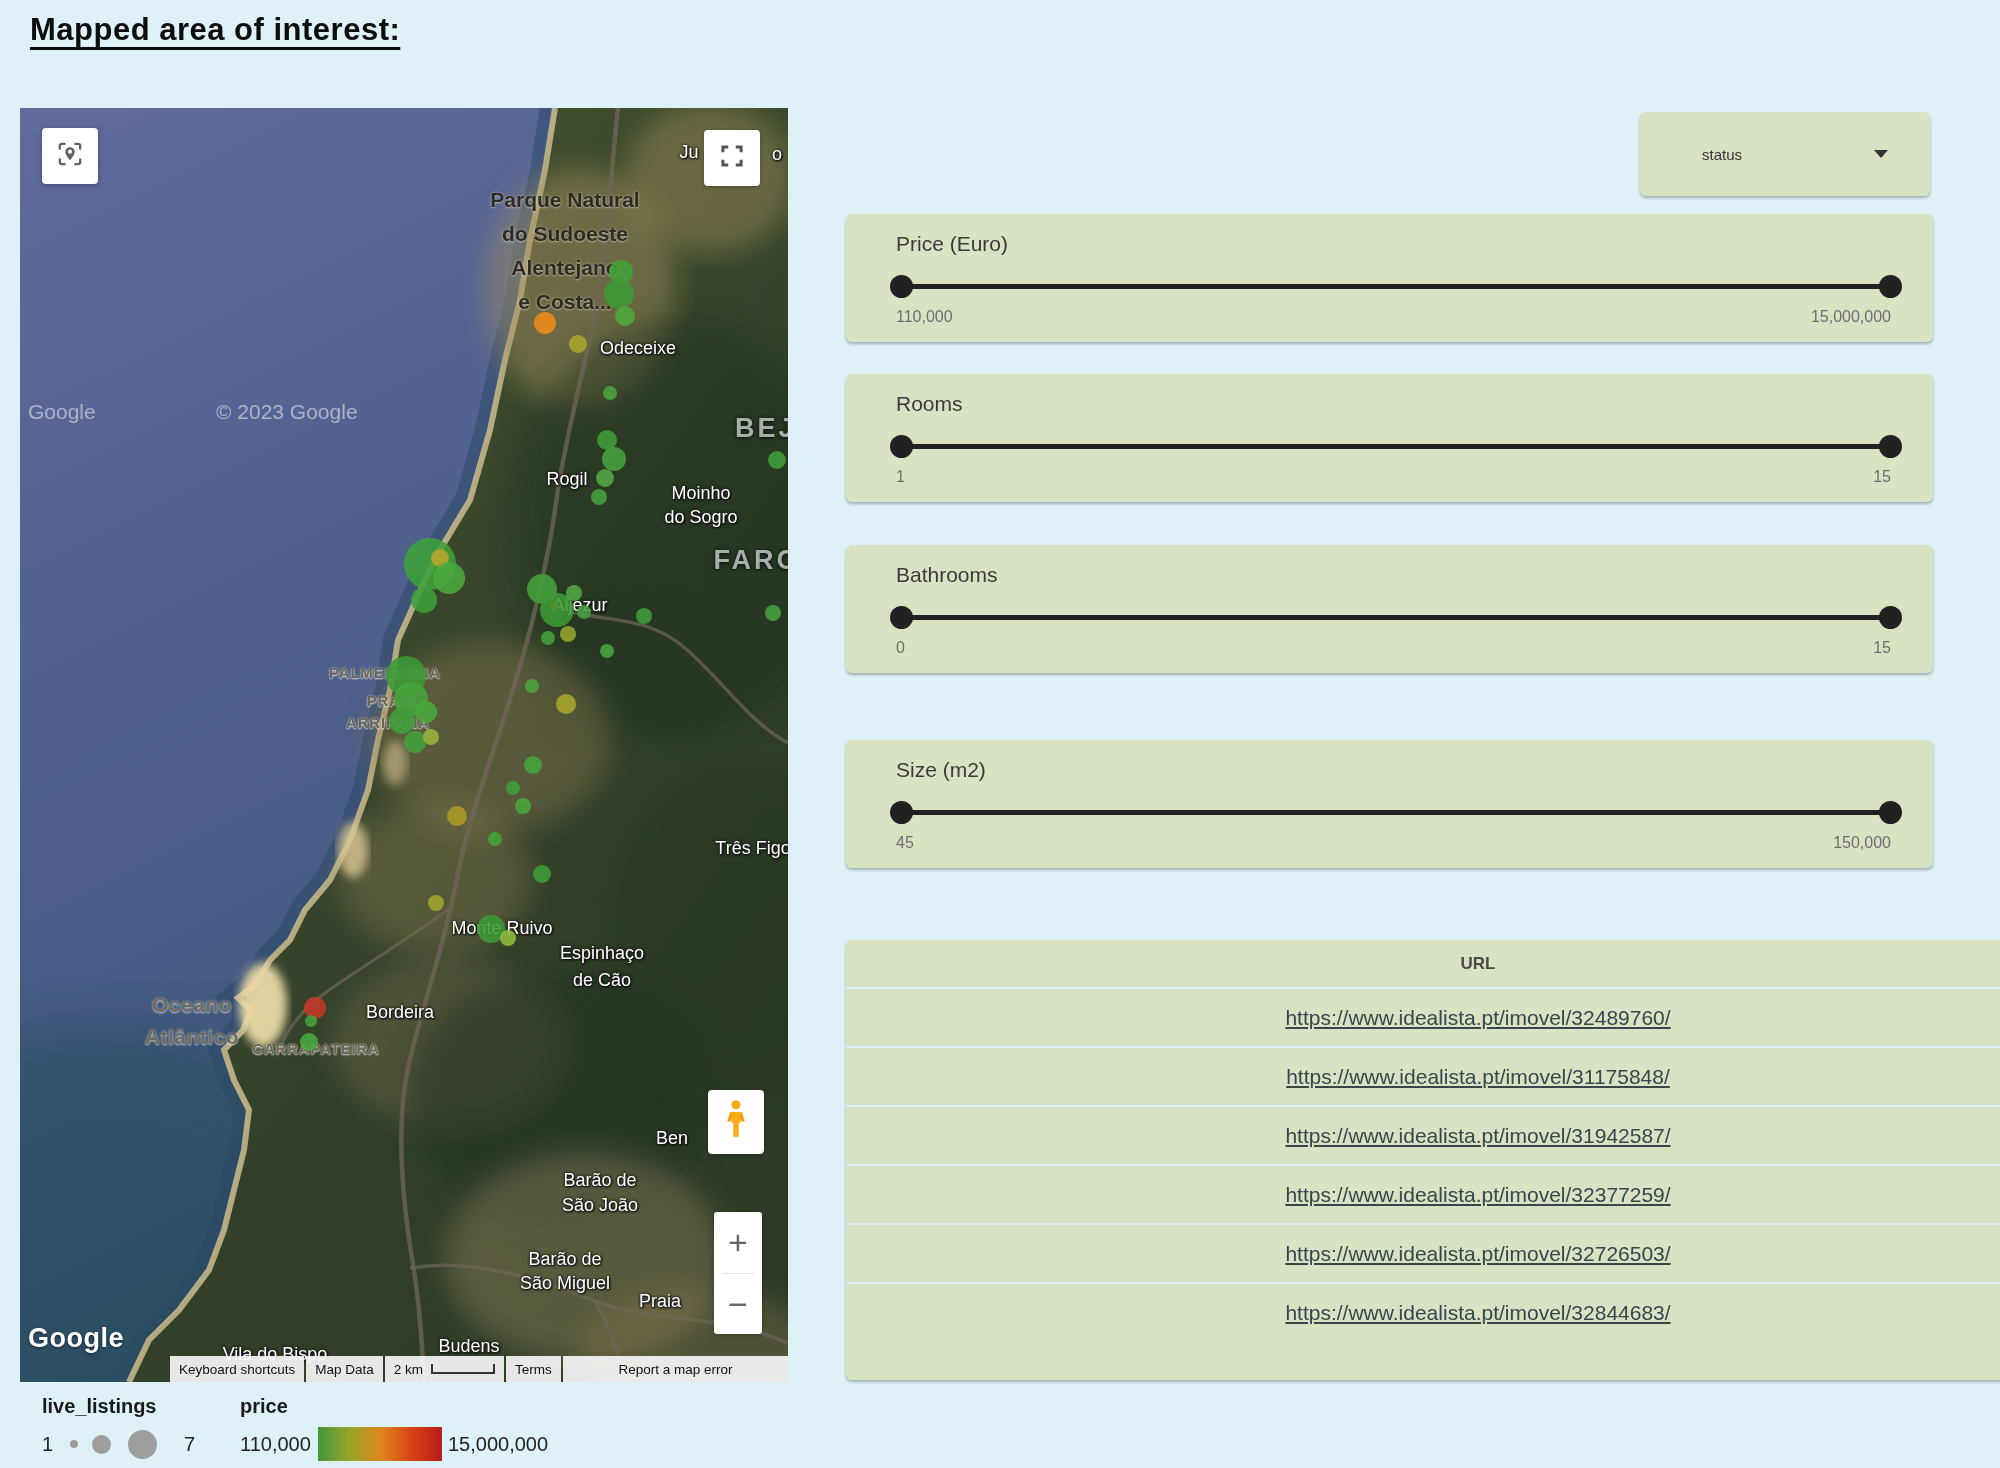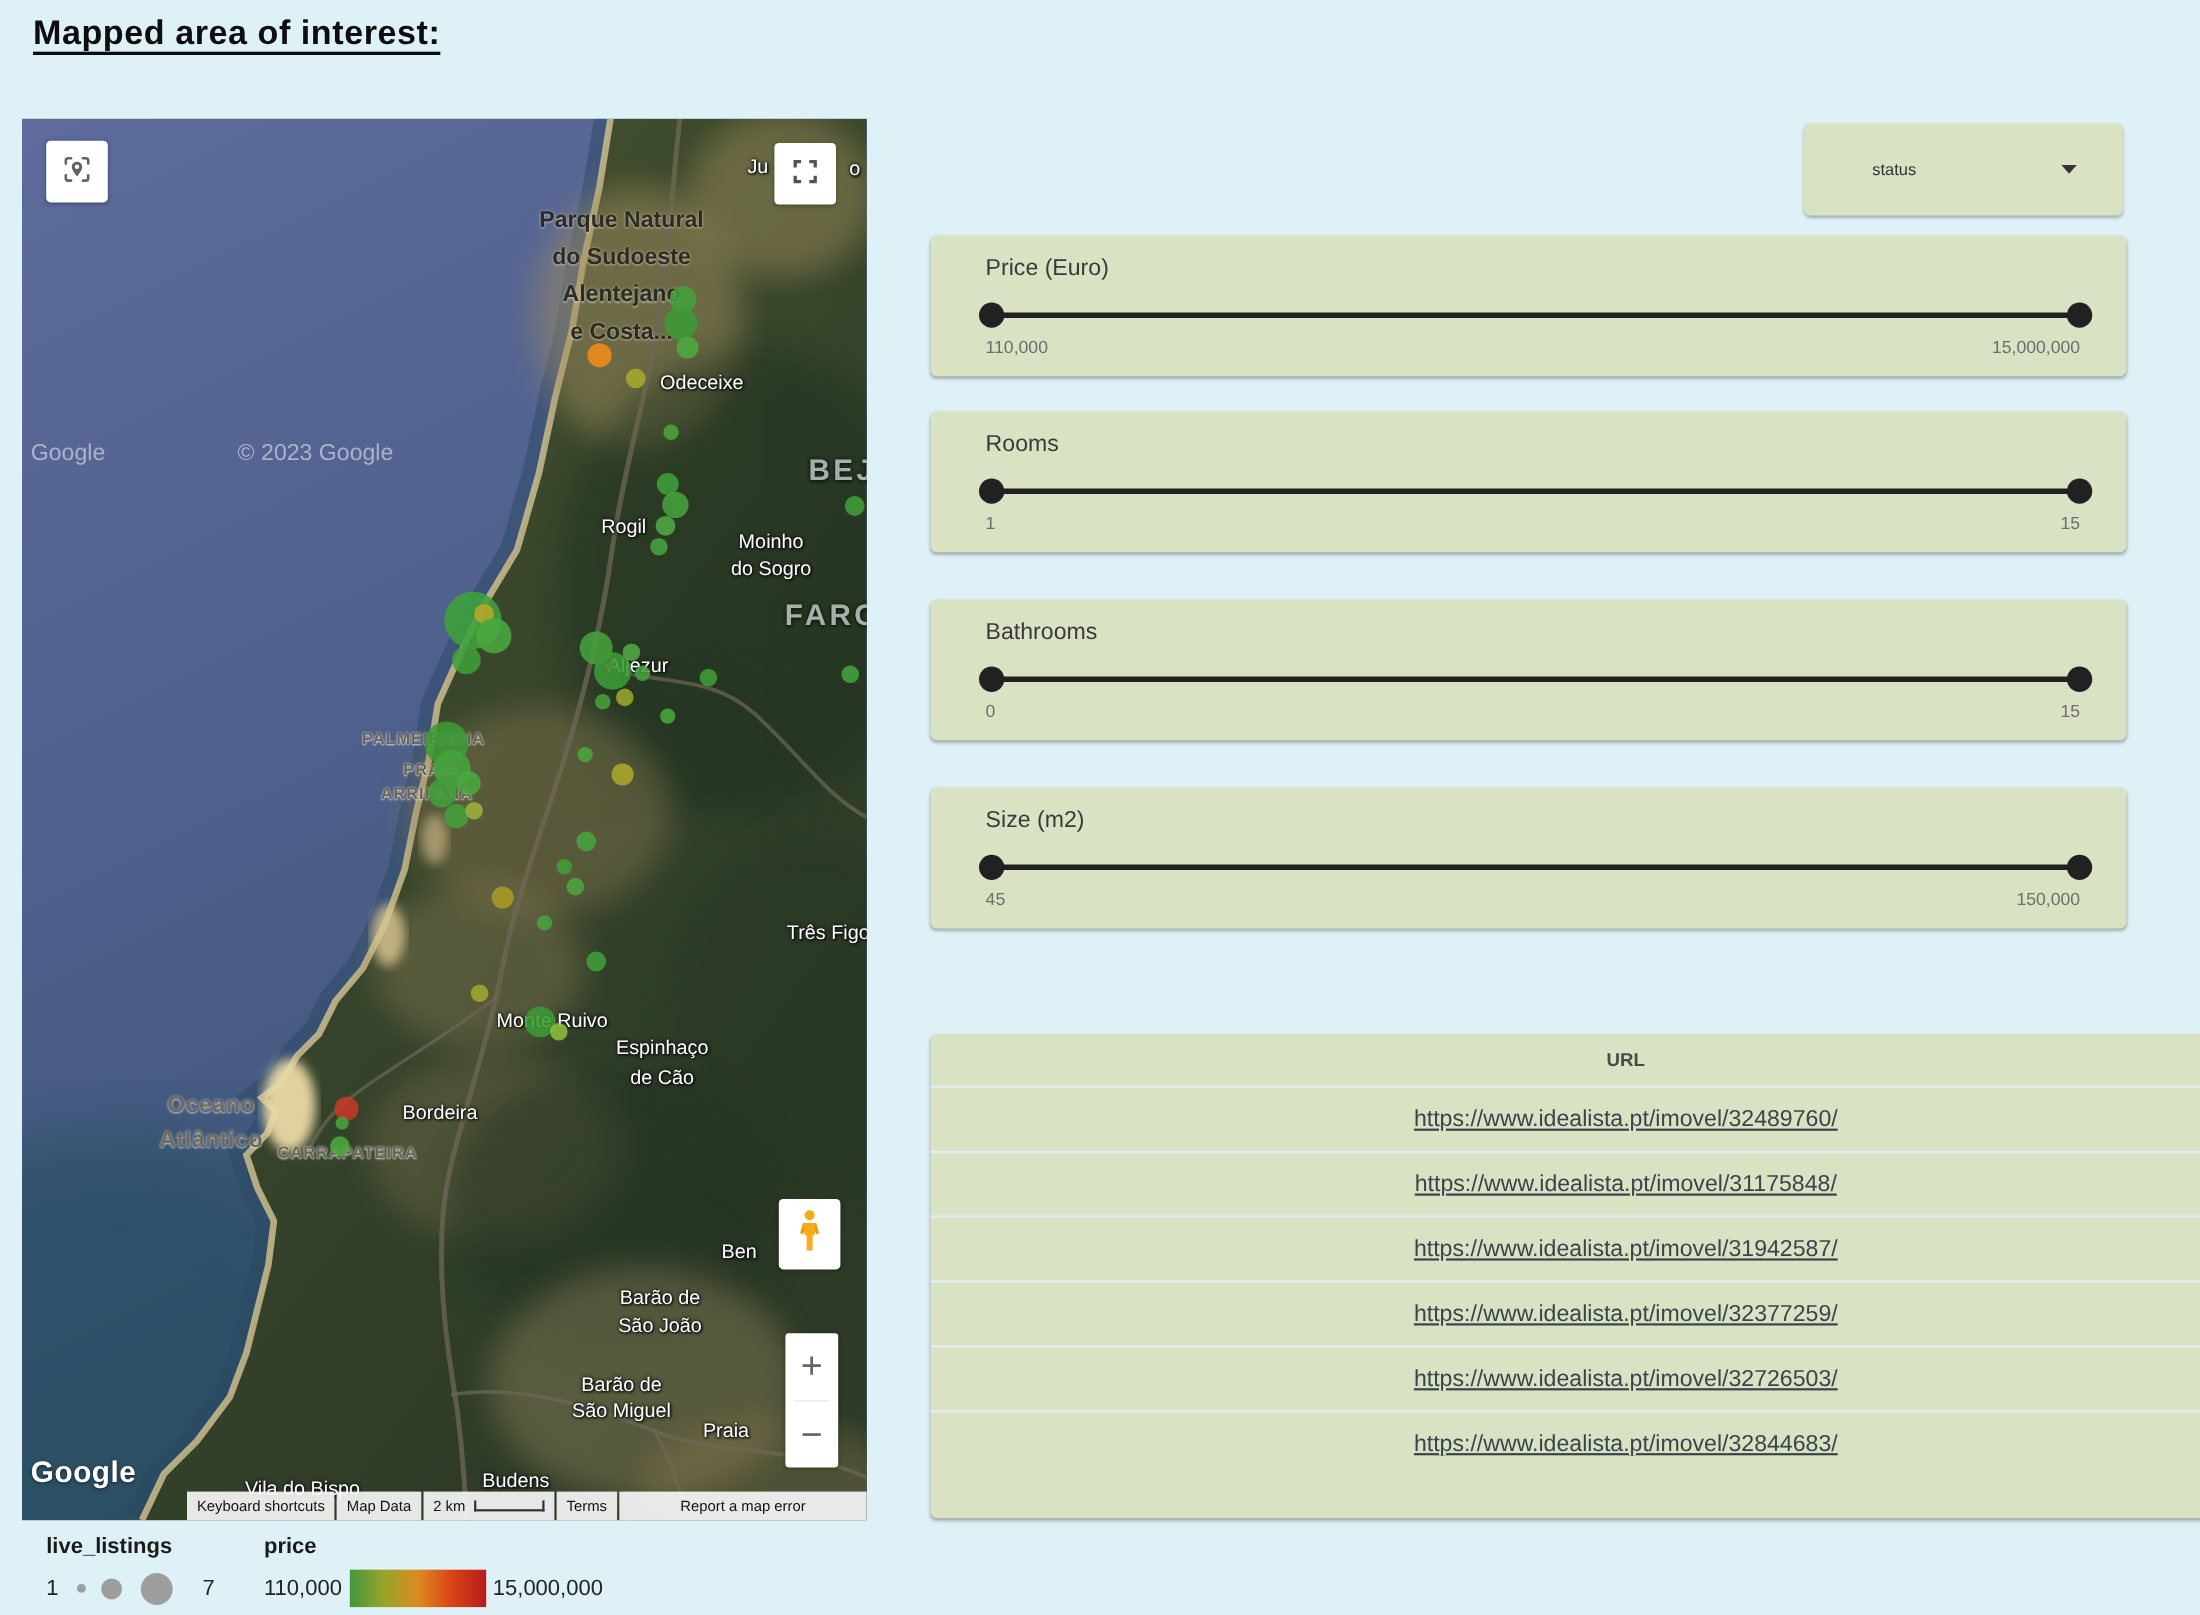--- a/index.html
+++ b/index.html
@@ -90,21 +90,21 @@
     background:#212121;border-radius:3px;cursor:pointer;}
   .panel .handle{position:absolute;top:-9px;width:23px;height:23px;border-radius:50%;
     background:#212121;cursor:pointer;}
   .panel .handle.hmin{left:-11px;}
   .panel .handle.hmax{right:-11px;}
   .panel .minv{position:absolute;left:50px;top:94px;font-size:16px;color:#6e6e6e;}
   .panel .maxv{position:absolute;right:42px;top:94px;font-size:16px;color:#6e6e6e;}
   #panel-price{top:214px;}
   #panel-rooms{top:374px;}
   #panel-bathrooms{top:545px;}
-  #panel-size{top:716px;}
+  #panel-size{top:740px;}
   
   .url-table{
     position:absolute;left:846px;top:940px;width:1264px;height:440px;
     background:#d9e2c3;border-radius:6px;box-shadow:0 2px 3px rgba(0,0,0,.28);
     overflow:hidden;
   }
   .url-header{height:47px;display:flex;align-items:center;justify-content:center;
     font-size:17px;font-weight:bold;color:#4a4a4a;}
   .url-row{height:57px;display:flex;align-items:center;justify-content:center;
     border-top:2px solid #dff0f5;}

